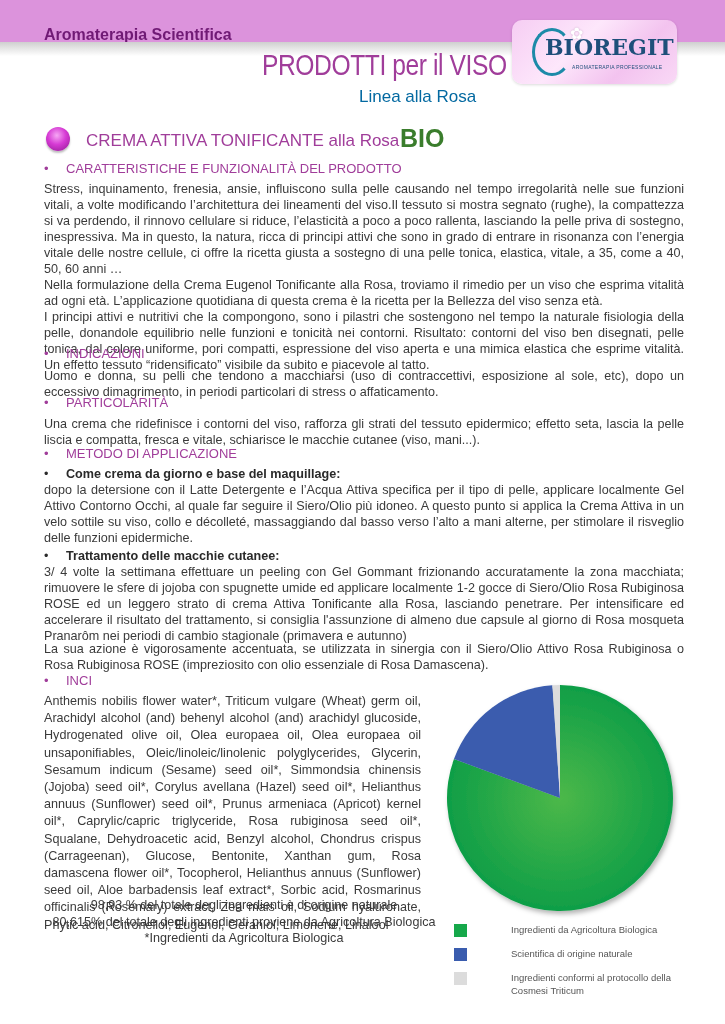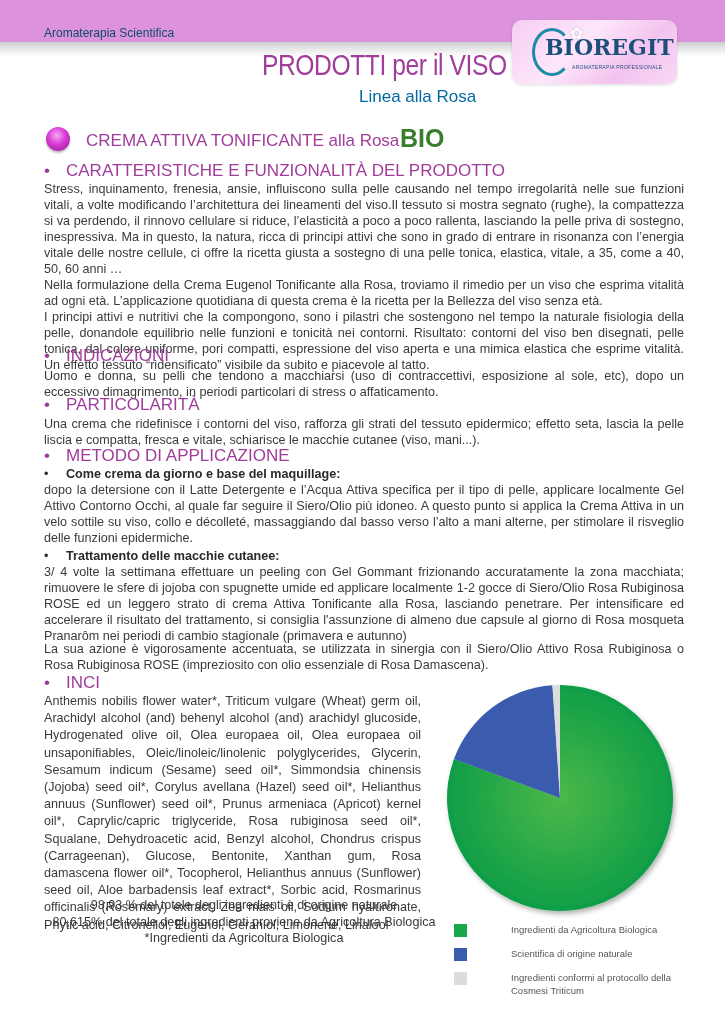--- a/index.html
+++ b/index.html
@@ -9,21 +9,21 @@
     }
     .topbar {
       position: absolute; left: 0; top: 0; width: 725px; height: 42px;
       background: #dc93dc;
     }
     .topbar-shadow {
       position: absolute; left: 0; top: 42px; width: 725px; height: 14px;
       background: linear-gradient(#cfcfcf, #ffffff);
     }
     .topbar-label {
-      position: absolute; left: 44px; top: 26px; font-size: 12px; color: #0c4a6e;
+      position: absolute; left: 44px; top: 26px; font-size: 16px; color: #701a75; font-weight: bold;
     }
     .logo-box {
       position: absolute; left: 512px; top: 20px; width: 165px; height: 64px;
       border-radius: 10px;
       background: linear-gradient(135deg, #f6cdf3 0%, #fde7fb 40%, #f3c3ef 70%, #f9d9f6 100%);
       box-shadow: 0 1px 3px rgba(0,0,0,0.15);
     }
     .logo-arc {
       position: absolute; left: 20px; top: 8px; width: 40px; height: 48px;
       border: 3px solid #1c8aa8; border-right-color: transparent; border-radius: 50%;
@@ -58,21 +58,21 @@
       background: radial-gradient(circle at 45% 35%, #f6a7f4 0%, #d63ad4 45%, #8e1b90 100%);
       box-shadow: 0 2px 2px rgba(0,0,0,0.25);
     }
     .product-name {
       position: absolute; left: 40px; top: 9px; font-size: 17px; color: #a03d9a; white-space: nowrap;
     }
     .product-bio {
       position: absolute; left: 354px; top: 2px; font-size: 25px; color: #3a7d2c; font-weight: bold;
     }
     .section-head {
-      position: absolute; left: 44px; font-size: 17px; color: #a03d9a; white-space: nowrap;
+      position: absolute; left: 44px; font-size: 13px; color: #a03d9a; white-space: nowrap;
     }
     .section-head .dot { display: inline-block; width: 22px; }
     .para {
       position: absolute; left: 44px; width: 640px; font-size: 12.6px; line-height: 16px;
       color: #3a3a3a; text-align: justify;
     }
     .para p { margin: 0; }
     .sub-head {
       font-weight: bold; color: #2a2a2a;
     }

